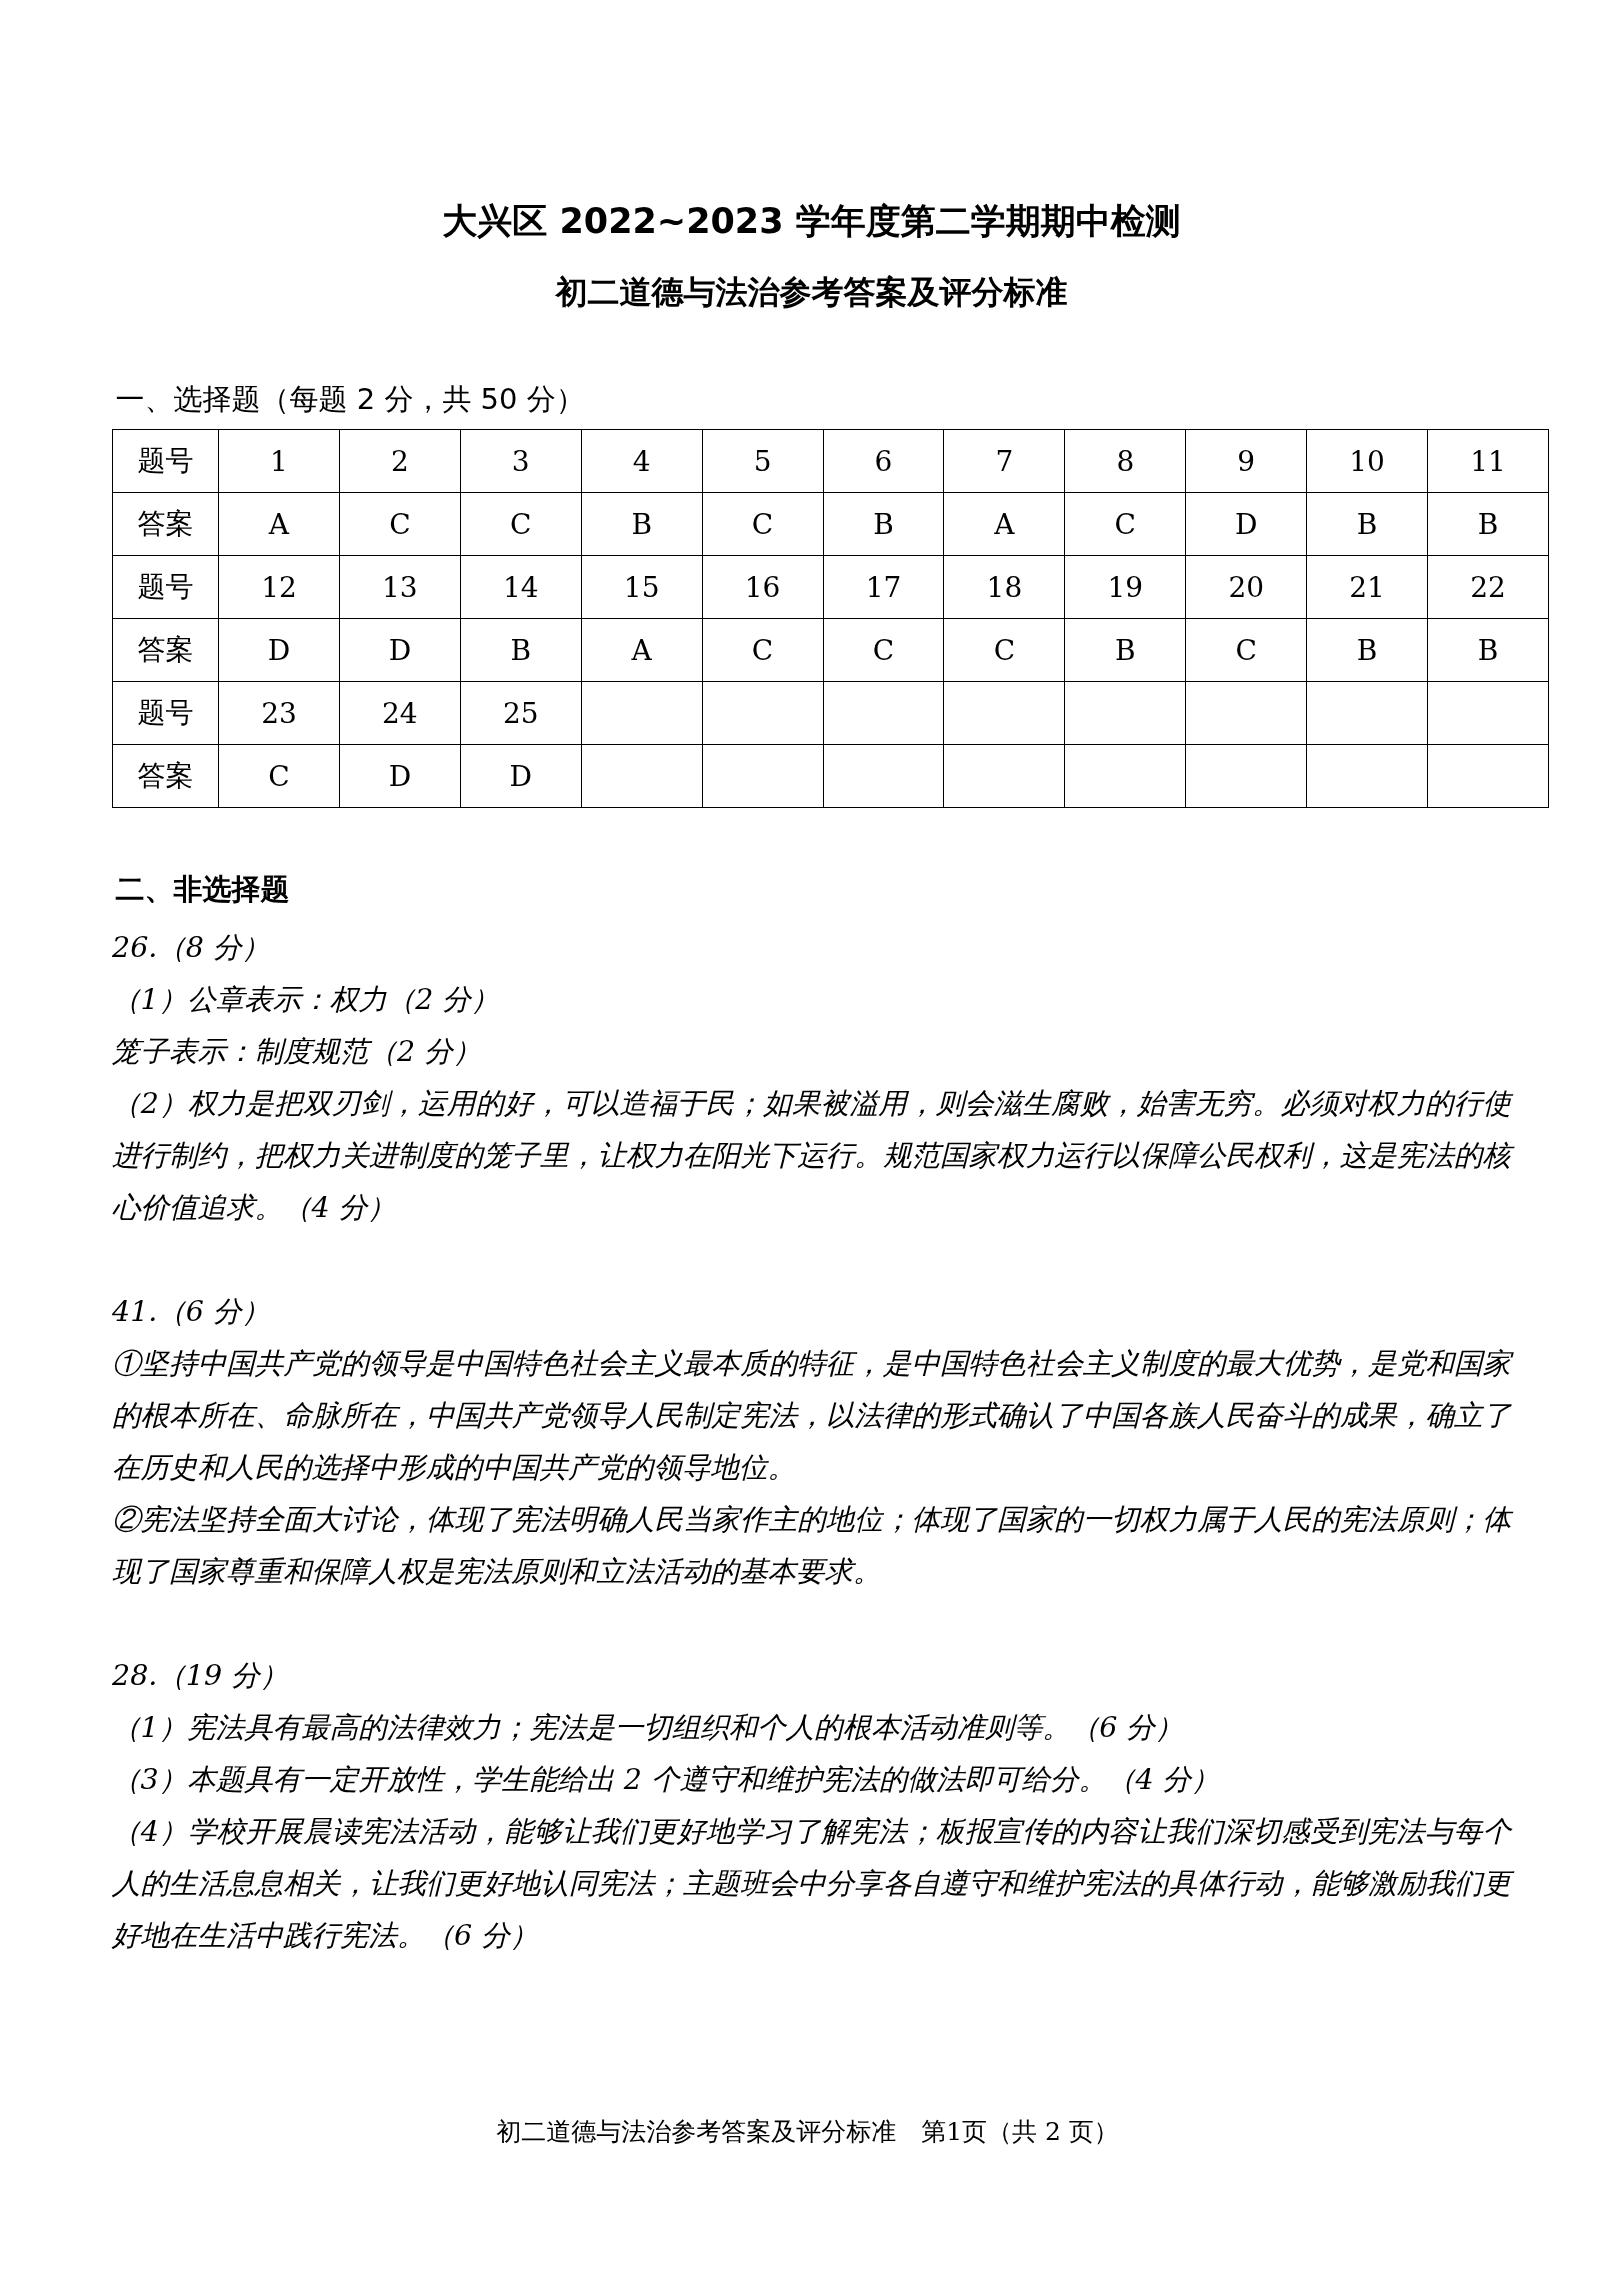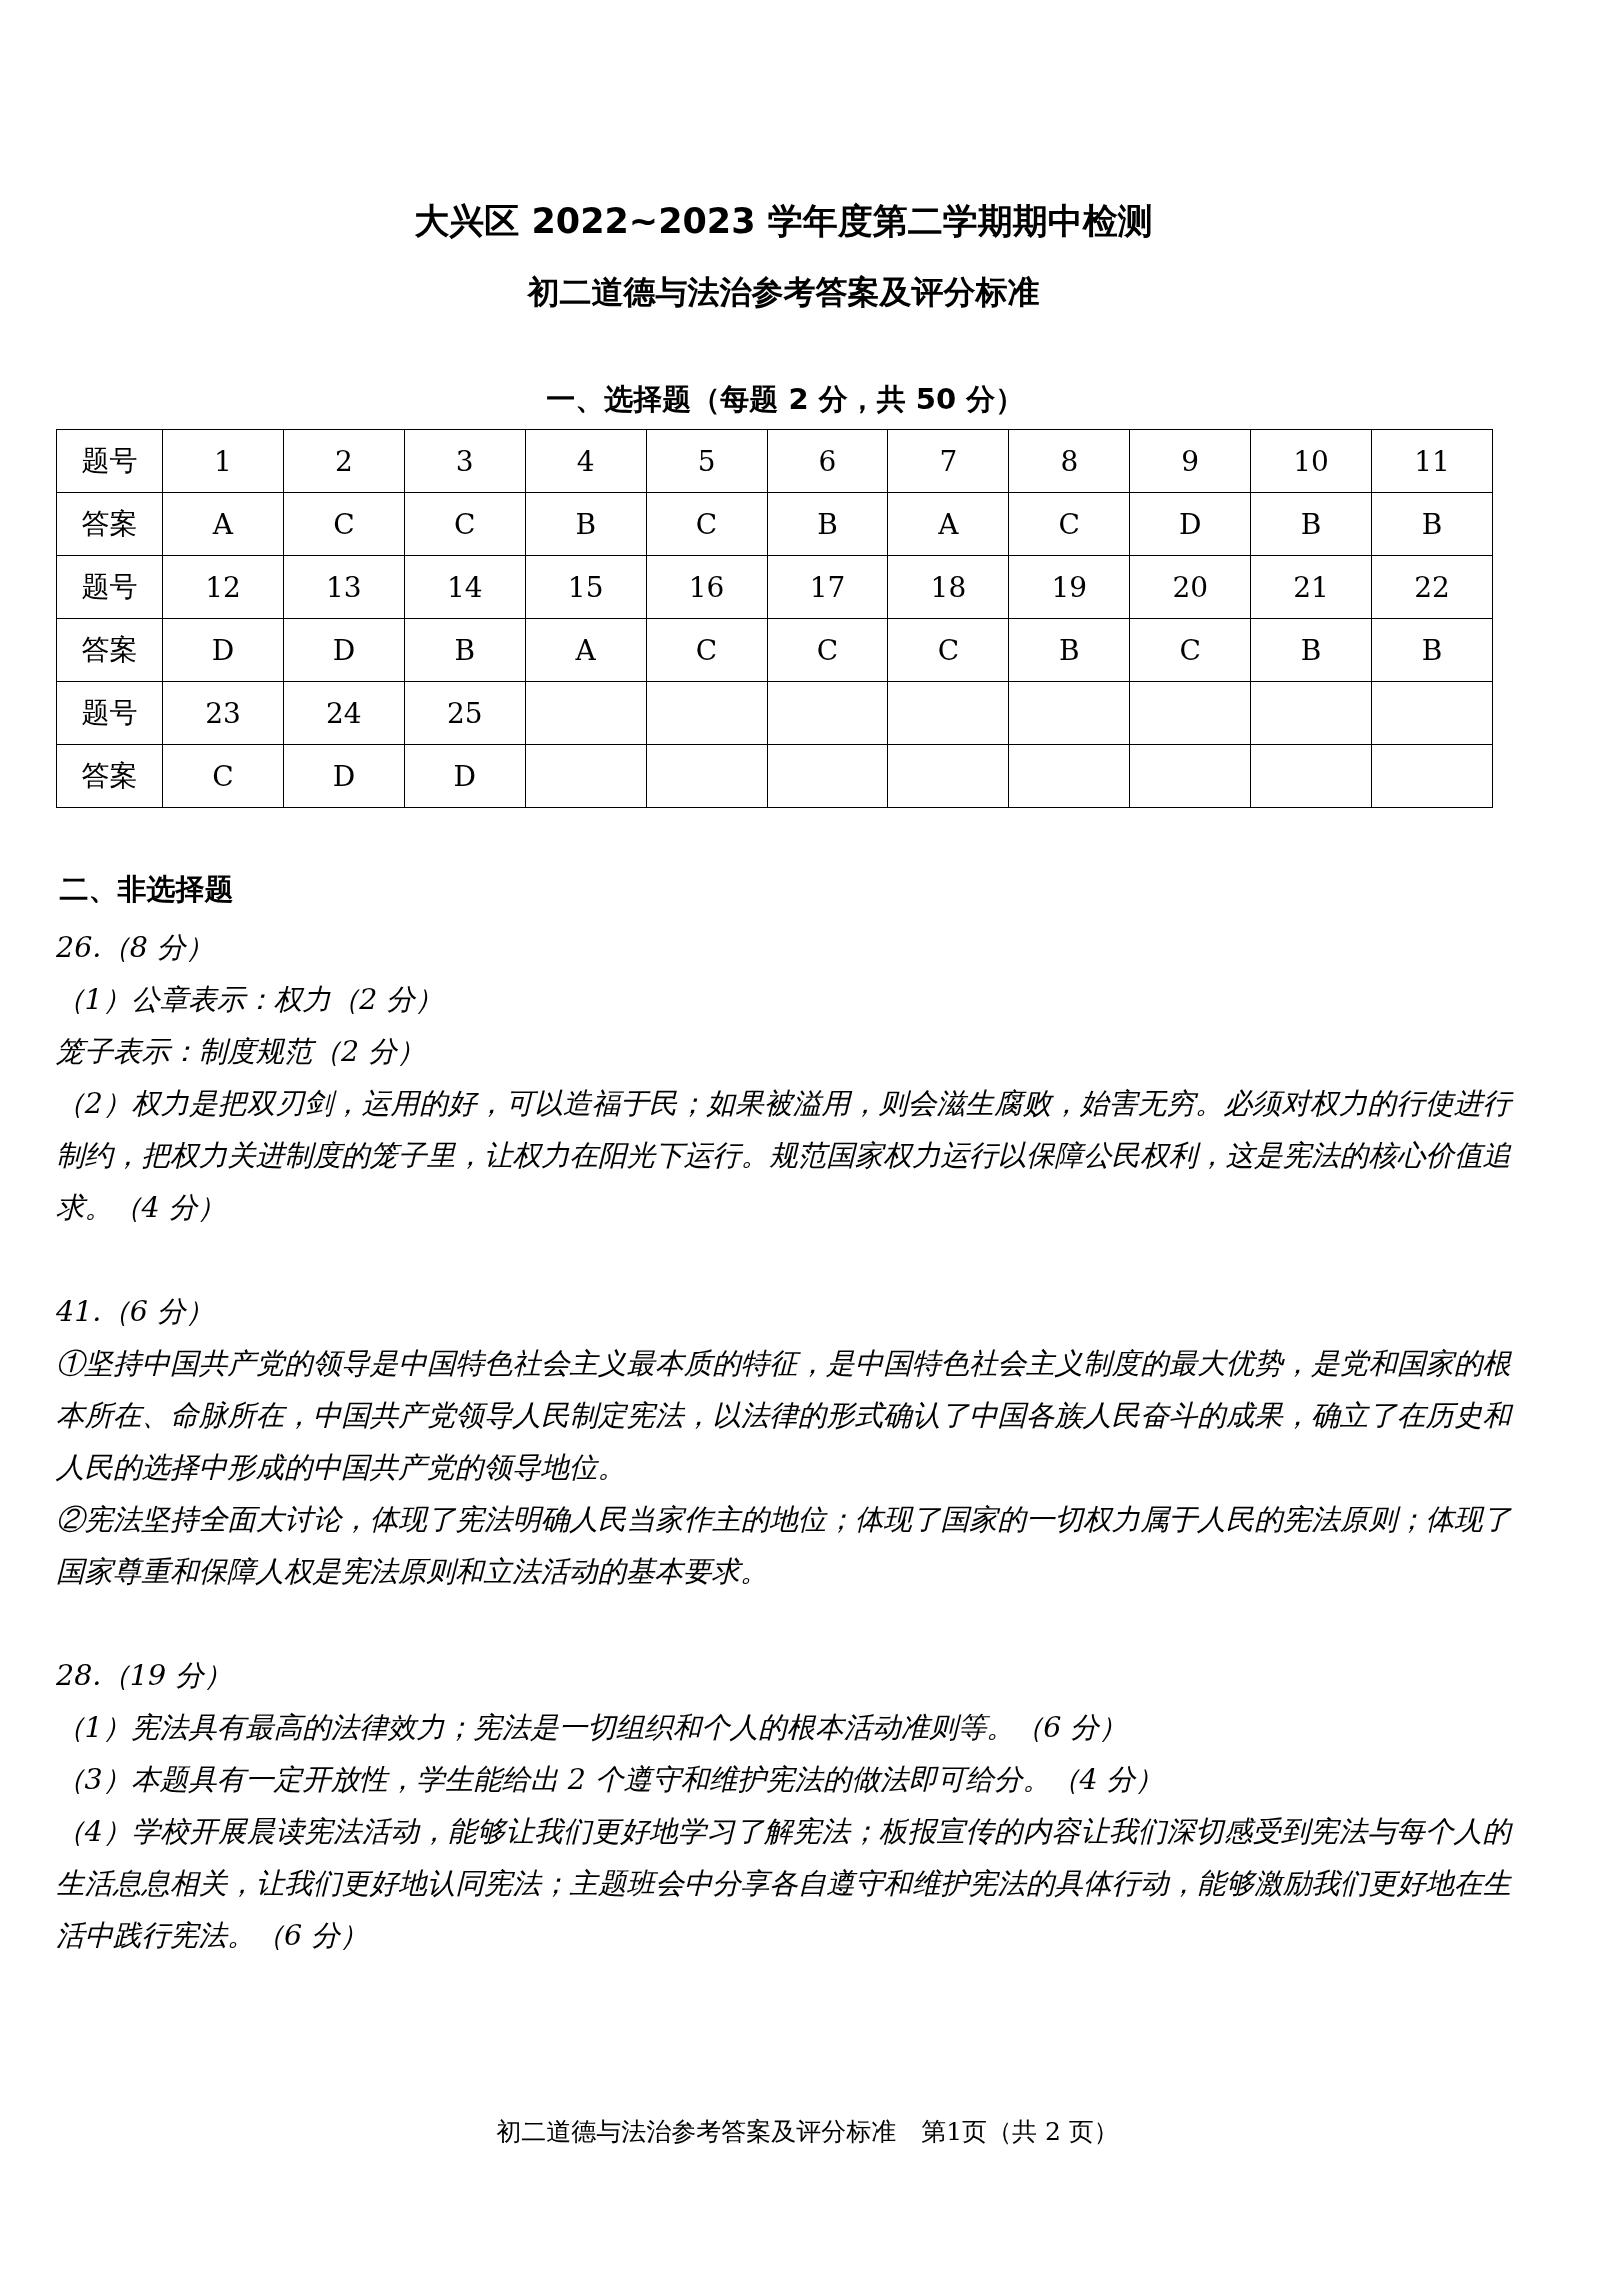--- a/index.html
+++ b/index.html
@@ -9,46 +9,45 @@
   }
   body {
     width: 1623px;
     height: 2295px;
     position: relative;
     color: #000000;
     font-family: "DejaVu Serif", "Liberation Serif", serif;
     overflow: hidden;
   }
   .page {
-    padding: 200px 112px 0 56px;
+    padding: 200px 112px 0 112px;
     box-sizing: border-box;
   }
   .title-1 {
     text-align: center;
     font-family: "DejaVu Sans", "Liberation Sans", sans-serif;
     font-weight: bold;
     font-size: 35px;
     line-height: 1.2;
     margin: 0;
   }
   .title-2 {
     text-align: center;
     font-family: "DejaVu Sans", "Liberation Sans", sans-serif;
     font-weight: bold;
     font-size: 32px;
     line-height: 1.2;
     margin: 31px 0 16px 0;
   }
   .section-heading {
     font-family: "DejaVu Sans", "Liberation Sans", sans-serif;
-    font-weight: bold;
+    font-weight: normal;
     font-size: 29px;
     line-height: 1.2;
     margin: 71px 0 0 3.5px;
-    text-align: center;
   }
   .section-heading-2 {
     font-family: Liberation Mono, monospace;
     font-weight: bold;
     font-size: 29px;
     line-height: 1.2;
     margin: 67px 0 0 3.5px;
   }
   table.answers {
     border-collapse: collapse;

